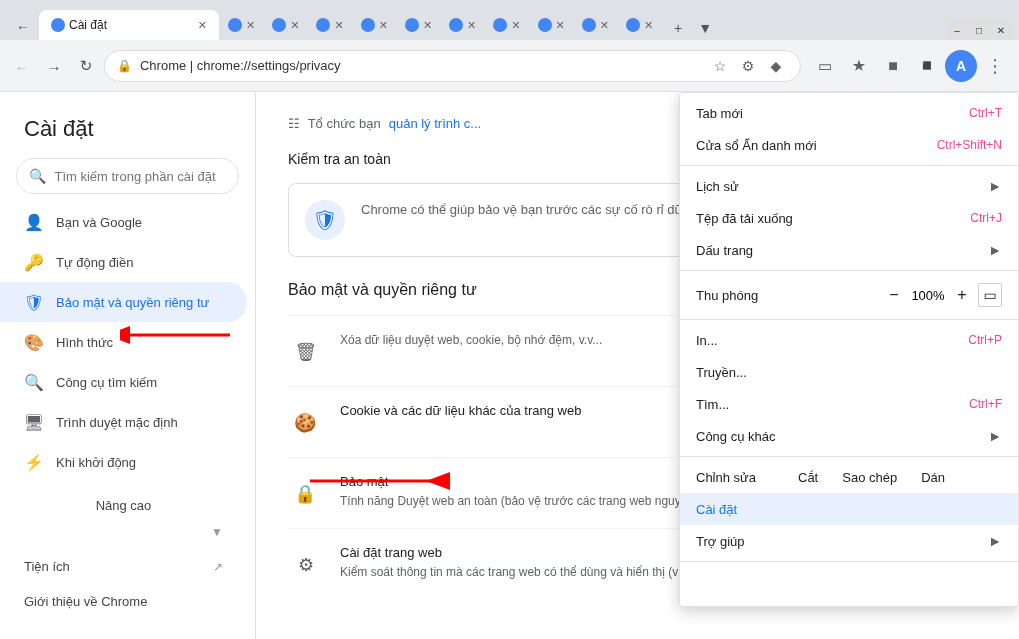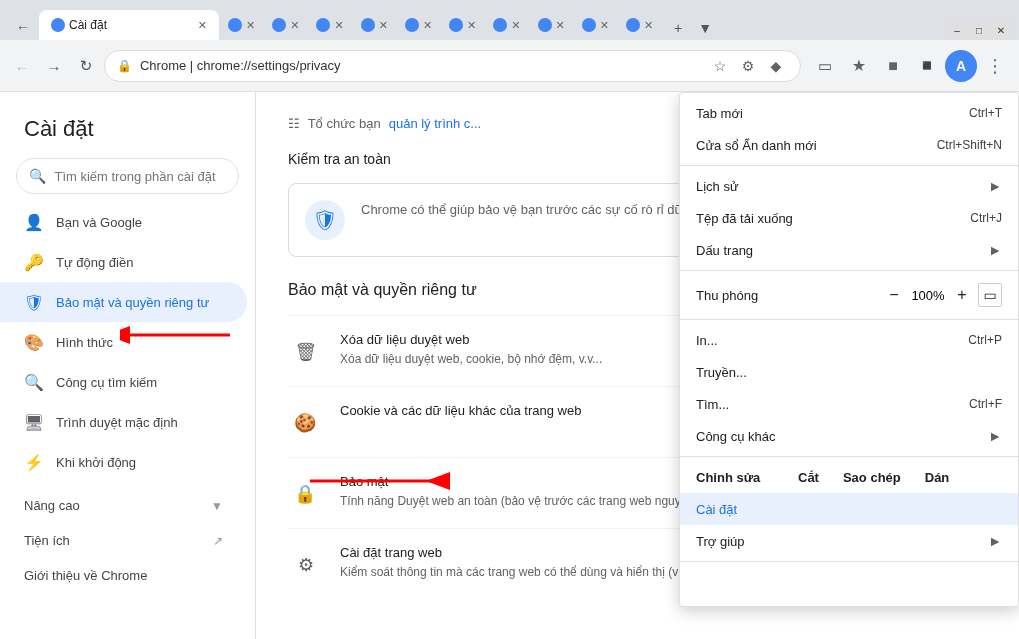--- a/index.html
+++ b/index.html
@@ -252,21 +252,21 @@
       font-size: 13px;
       color: #202124;
       min-height: 32px;
       gap: 25px;
       position: relative;
     }
     .menu-item.active { background: #e8f0fe; }
     .menu-item.active .menu-label { color: #1a73e8; font-weight: 500; }
     .menu-item .menu-shortcut {
       margin-left: auto;
-      color: #404040;
+      color: #ec4899;
       font-size: 12px;
     }
     .menu-item .menu-arrow {
       margin-left: auto;
       color: #5f6368;
       font-size: 14px;
     }
     .menu-divider {
       height: 1px;
       background: #e0e0e0;
@@ -488,21 +488,21 @@
       </div>
       <div class="sidebar-nav-item">
         <span class="nav-icon">🖥</span>
         <span>Trình duyệt mặc định</span>
       </div>
       <div class="sidebar-nav-item">
         <span class="nav-icon">⚡</span>
         <span>Khi khởi động</span>
       </div>
 
-      <div class="sidebar-nav-item" style="padding-top:16px;">
+      <div class="sidebar-nav-item" style="padding-top:16px;flex-direction:column;">
         <span>Nâng cao</span>
         <span class="sidebar-expand">▼</span>
       </div>
 
       <div class="sidebar-nav-item">
         <span>Tiện ích</span>
         <span class="sidebar-expand">↗</span>
       </div>
 
       <div class="sidebar-nav-item">
@@ -526,21 +526,20 @@
         <div>
           <div style="font-size:13px;color:#5f6368;line-height:1.5;">Chrome có thể giúp bảo vệ bạn trước các sự cố rò rỉ dữ liệu và những vấn đề khác</div>
         </div>
       </div>
 
       <div class="section-subtitle">Bảo mật và quyền riêng tư</div>
 
       <div class="settings-item">
         <div class="settings-item-icon">🗑</div>
         <div class="settings-item-text">
-          <div class="settings-item-title">Xóa dữ liệu duyệt web</div>
           <div class="settings-item-desc">Xóa dữ liệu duyệt web, cookie, bộ nhớ đệm, v.v...</div>
         </div>
         <div class="settings-item-arrow">❯</div>
       </div>
 
       <div class="settings-item">
         <div class="settings-item-icon">🍪</div>
         <div class="settings-item-text">
           <div class="settings-item-title">Cookie và các dữ liệu khác của trang web</div>
         </div>
@@ -646,21 +645,21 @@
         <span class="menu-shortcut">Ctrl+F</span>
       </div>
 
       <div class="menu-item">
         <span class="menu-label">Công cụ khác</span>
         <span class="menu-arrow">►</span>
       </div>
 
       <div class="menu-divider"></div>
 
-      <div class="menu-item" style="cursor:default; gap: 0; padding: 4px 16px; font-weight: bold;">
+      <div class="menu-item" style="cursor:default; gap: 0; padding: 4px 16px;">
         <span class="menu-label" style="min-width:90px;">Chỉnh sửa</span>
         <span class="menu-label" style="padding: 4px 12px; border-radius:4px; cursor:pointer;">Cắt</span>
         <span class="menu-label" style="padding: 4px 12px; border-radius:4px; cursor:pointer;">Sao chép</span>
         <span class="menu-label" style="padding: 4px 12px; border-radius:4px; cursor:pointer;">Dán</span>
       </div>
 
       <div class="menu-item active">
         <span class="menu-label">Cài đặt</span>
       </div>
 

